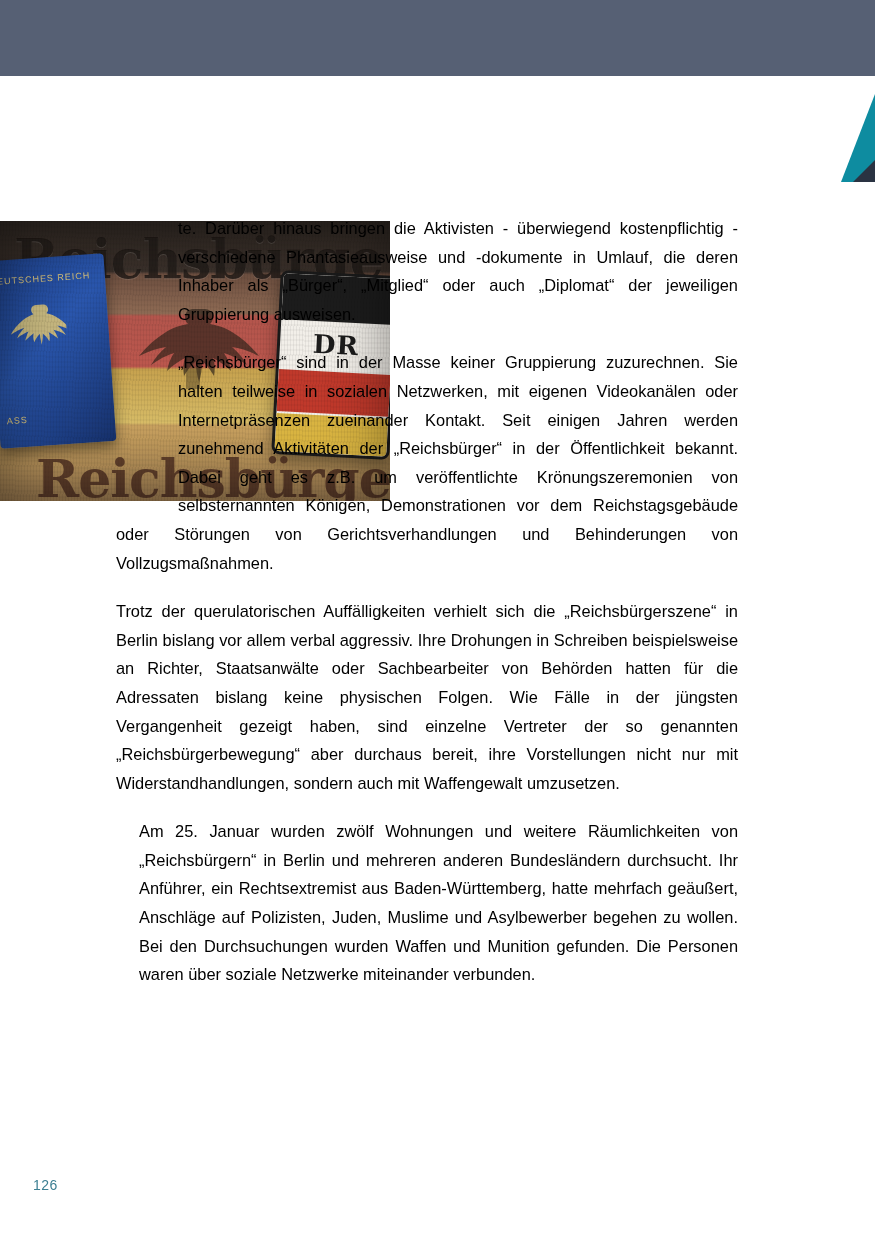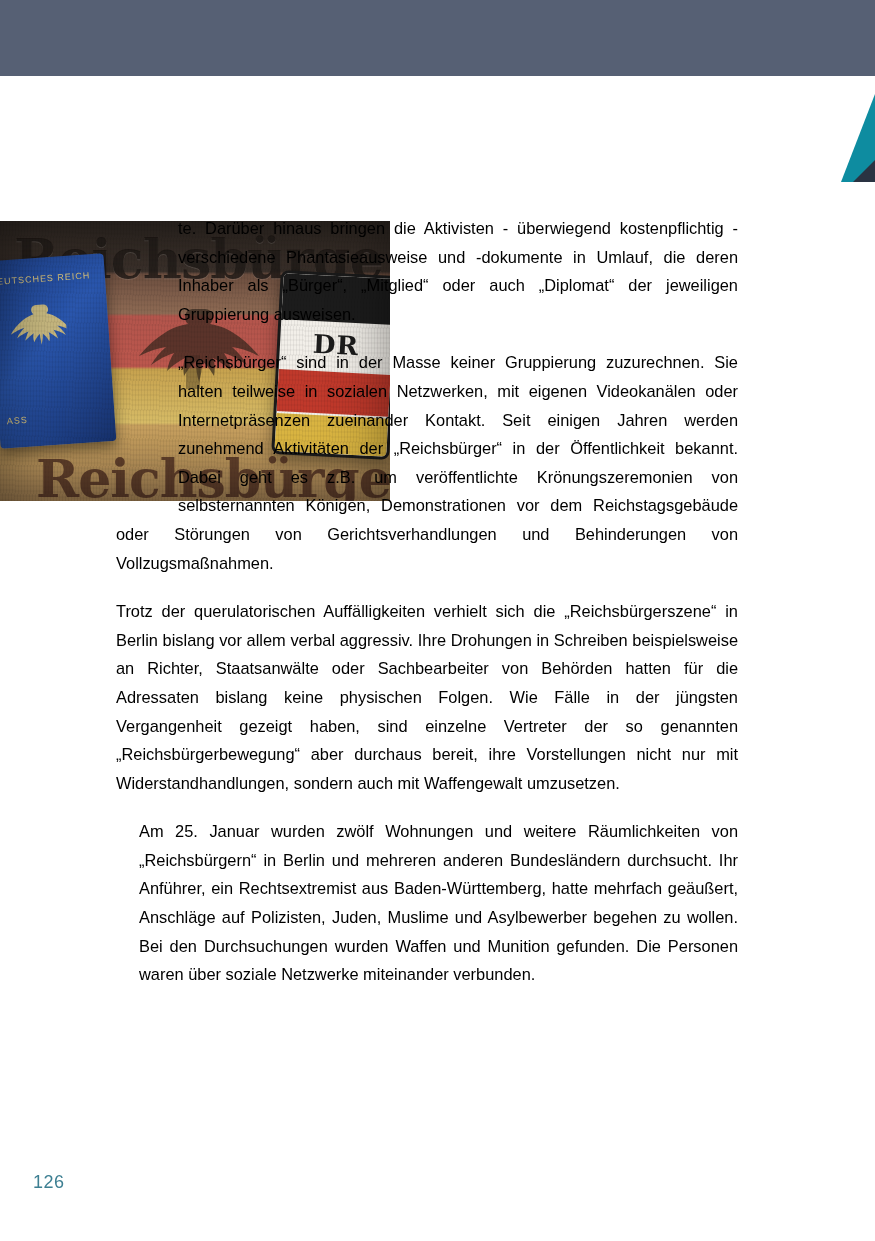--- a/index.html
+++ b/index.html
@@ -256,21 +256,21 @@
     height: 290px;
     margin: 0 0 0 -116px;
     shape-outside: margin-box;
   }
 
   .page-number {
     position: absolute;
     left: 33px;
     bottom: 48px;
     font-family: "Liberation Sans", sans-serif;
-    font-size: 18px;
+    font-size: 14px;
     color: #3d7f92;
     letter-spacing: .5px;
   }
 </style>
 </head>
 <body>
 
 <div class="page">
 
   <div class="top-band"></div>

